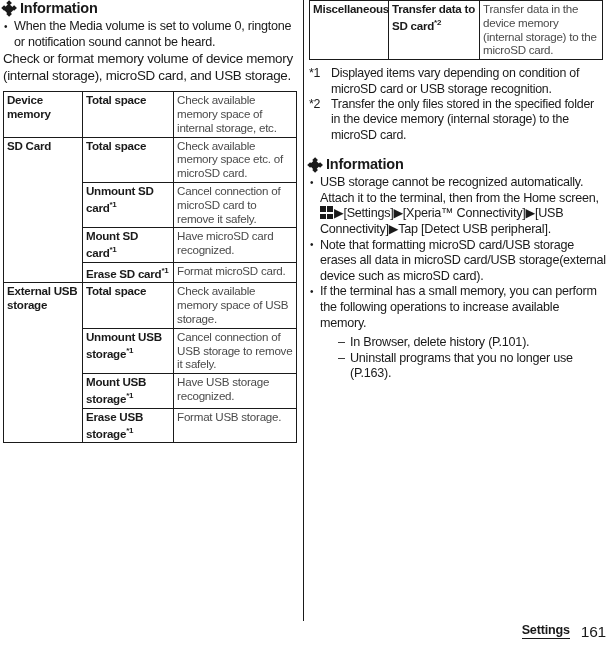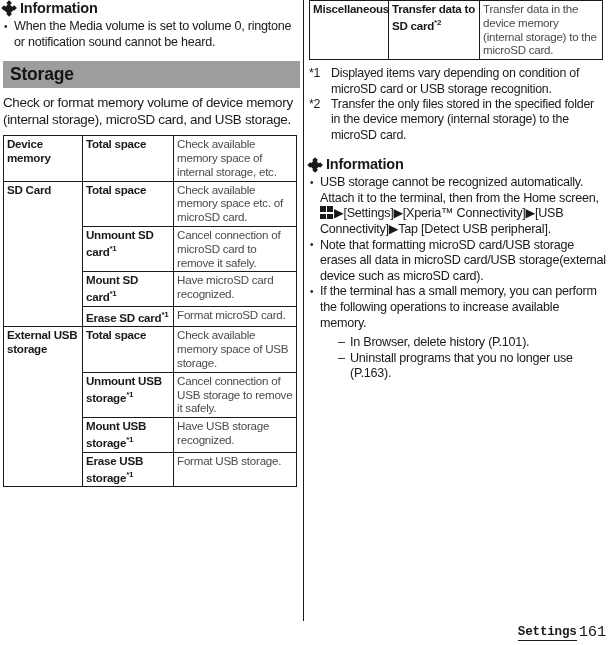--- a/index.html
+++ b/index.html
@@ -255,23 +255,22 @@
     width: 13px; height: 1.6px;
     background: #ffffff;
   }
 
   
   .footer {
     position: absolute;
     right: 3px;
     bottom: 4px;
     display: flex;
-    align-items: flex-end;
-    gap: 2px;
-    font-family: Liberation Mono, monospace;
+    align-items: flex-start;
+    gap: 11px;
   }
   .footer-section {
     font-size: 12.6px;
     font-weight: bold;
     letter-spacing: -0.2px;
     border-bottom: 1.6px solid #1a1a1a;
     padding-bottom: 1px;
   }
   .footer-page {
     font-size: 15.5px;
@@ -296,23 +295,20 @@
             <span class="w4"></span>
           </span>
       </span>
       <span>Information</span>
     </div>
 
     <ul class="bullets">
       <li>When the Media volume is set to volume 0, ringtone or notification sound cannot be heard.</li>
     </ul>
 
-    <div class="section-band">
-      <span class="section-band-title">Storage</span>
-    </div>
 
     <p class="body-text">Check or format memory volume of device memory (internal storage), microSD card, and USB storage.</p>
 
     <table class="spec">
       <tbody>
         <tr>
           <td class="c1" rowspan="1">Device memory</td>
           <td class="c2"><span>Total space</span></td>
           <td class="c3">Check available memory space of internal storage, etc.</td>
         </tr>

